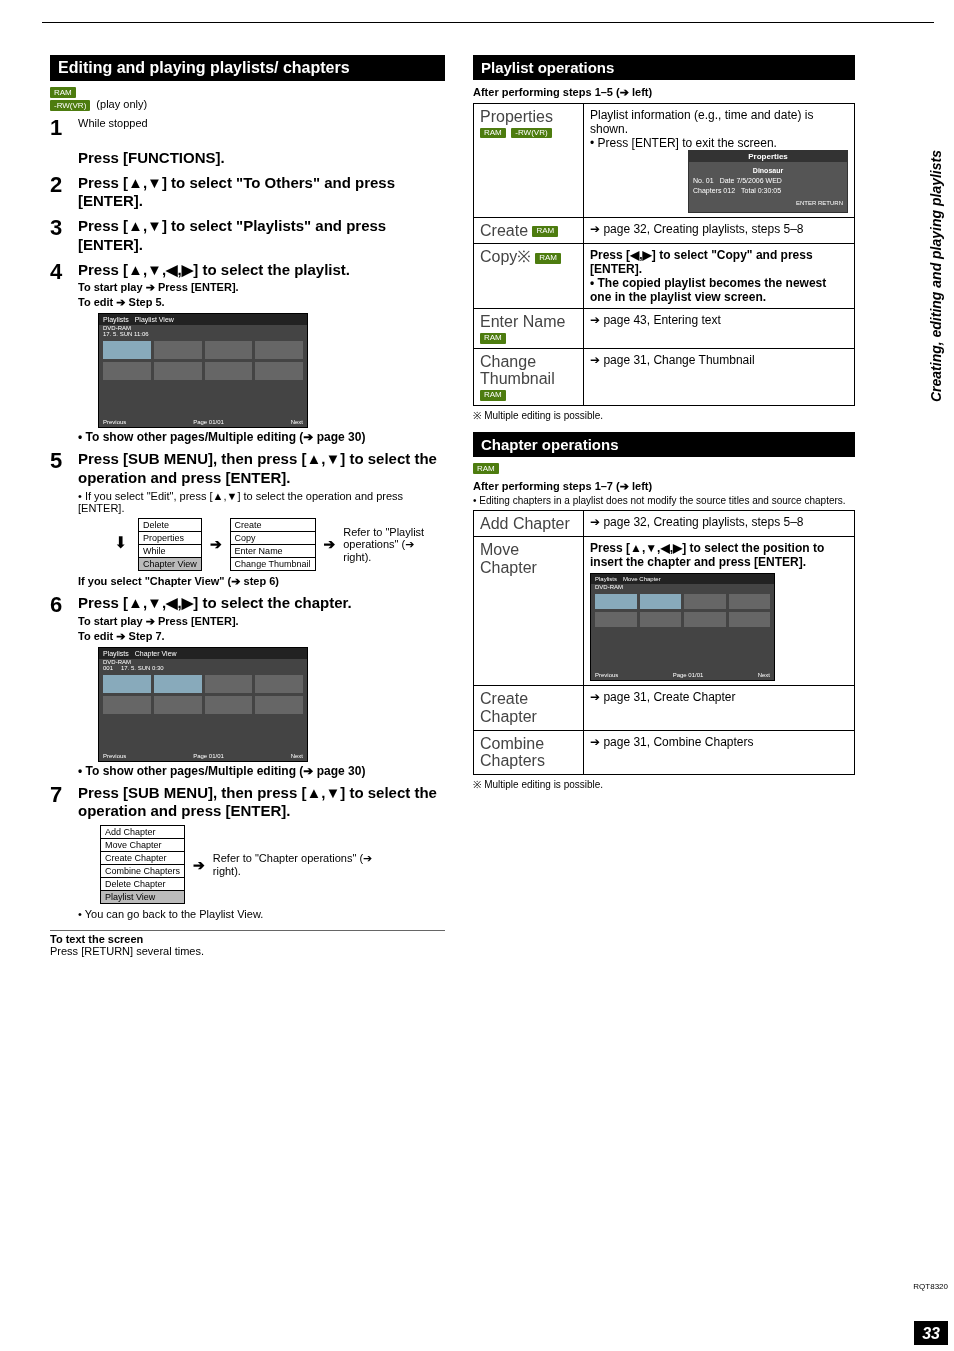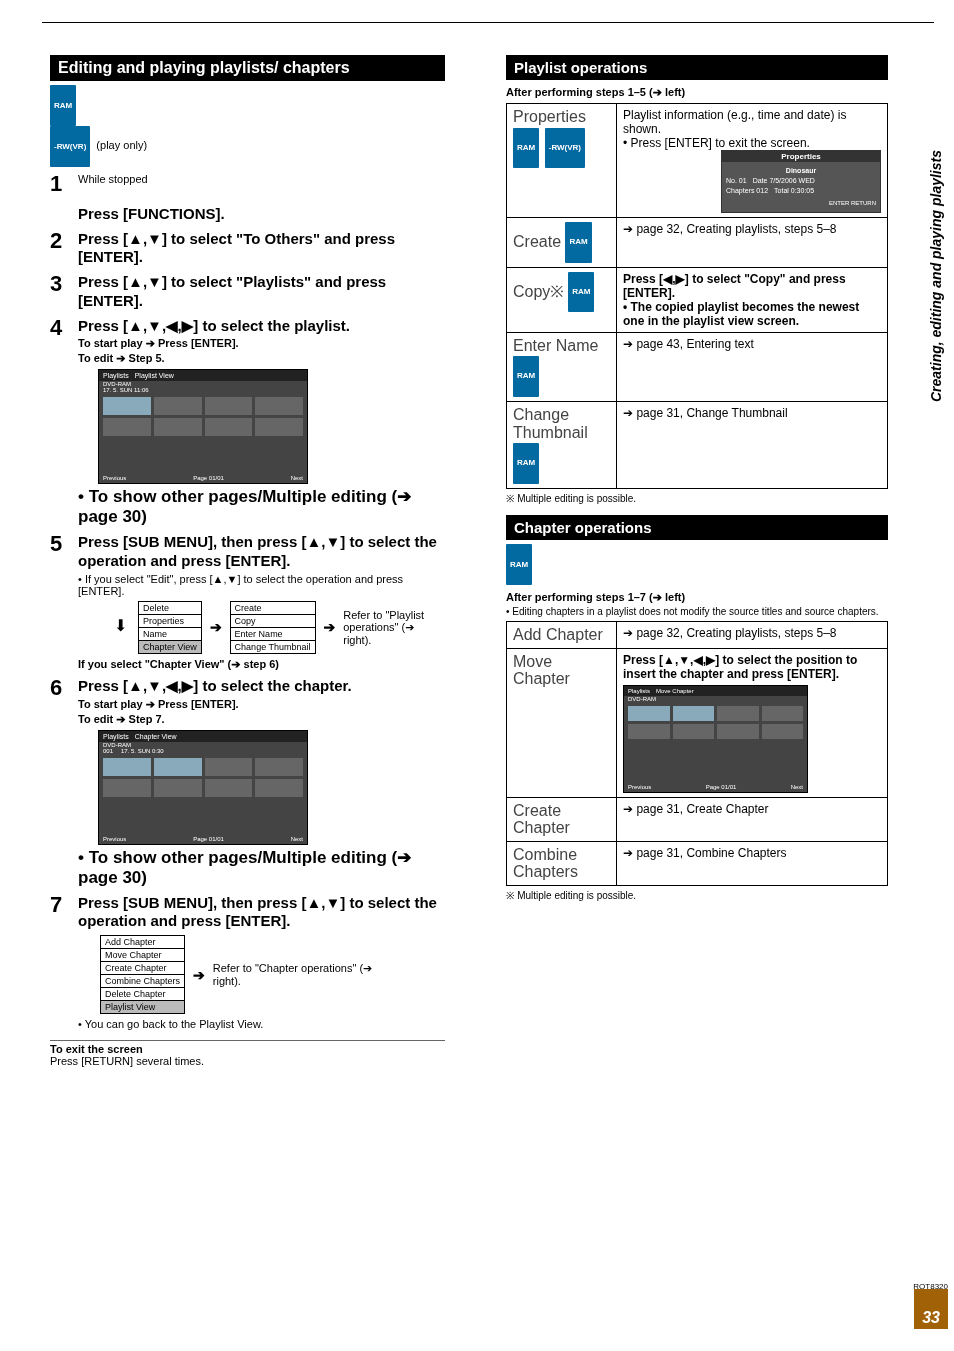--- a/index.html
+++ b/index.html
@@ -16,47 +16,47 @@
     position: absolute;
     top: 22px; left: 42px; right: 20px; bottom: 22px;
     border-top: 1px solid #000;
   }
   .content {
     position: absolute;
     top: 55px; left: 50px; width: 850px;
   }
   .two-col { display: flex; gap: 28px; }
   .col-left { width: 395px; }
-  .col-right { width: 382px; margin-left: 33px; }
+  .col-right { width: 382px; }
   .side-label {
     position: absolute;
     right: 10px; top: 150px;
     writing-mode: vertical-rl;
     transform: rotate(180deg);
     font-style: italic;
     font-weight: bold;
     font-size: 14px;
   }
   .docid { position: absolute; right: 6px; bottom: 60px; font-size: 8px; }
-  .pagenum-box { position:absolute; right:6px; bottom:22px; background:#a16207; color:#fff; font-style:italic; font-weight:bold; font-size:16px; padding:20px 8px 2px; }
+  .pagenum-box { position:absolute; right:6px; bottom:6px; background:#000000; color:#fff; font-style:italic; font-weight:bold; font-size:16px; padding:4px 8px 2px; }
   .section-head {
     background:#000; color:#fff; font-weight:bold; padding:4px 8px;
     font-size:16px;
   }
   .section-head.small { font-size:15px; }
-  .badge { display:inline-block; background:#0369a1; color:#fff; font-weight:bold; font-size:8px; padding:16px 4px; border-radius:1px; margin-right:3px; }
+  .badge { display:inline-block; background:#4d7c0f; color:#fff; font-weight:normal; font-size:8px; padding:1px 4px; border-radius:1px; margin-right:3px; }
   .step-list { margin-top:6px; }
   .step { display:flex; gap:10px; margin-bottom:6px; align-items:flex-start; }
   .stepnum { font-weight:bold; font-size:22px; width:18px; flex-shrink:0; line-height:1; }
   .stepbody { flex:1; }
   .step-main { font-weight:bold; font-size:15px; line-height:1.25; }
   .step-main .sub { font-weight:normal; font-size:11px; display:block; margin-bottom:18px;}
   .step-sub { font-weight:bold; font-size:11px; margin-top:2px;}
   .step-note { font-size:11px; margin-top:2px; }
-  .bullet-sm { font-size:17px; font-weight:bold; }
+  .bullet-sm { font-size:12px; font-weight:bold; }
   .thumb {
     width:210px; height:115px; background:#444; border:1px solid #000; margin:4px 0 2px 20px; position:relative; color:#fff; font-size:7px;
   }
   .thumb .topbar { background:#222; padding:2px 4px; display:flex; gap:6px; }
   .thumb .cells { display:grid; grid-template-columns:repeat(4,1fr); gap:3px; padding:4px; }
   .thumb .cell { background:#666; height:18px; }
   .thumb .bot { position:absolute; bottom:2px; left:4px; right:4px; display:flex; justify-content:space-between; font-size:6px;}
   .menu-diagram { display:flex; align-items:center; gap:6px; margin:4px 0 4px 36px;}
   .menu-box { border:1px solid #000; font-size:9px; }
   .menu-box .row { border-bottom:1px solid #000; padding:1px 4px; white-space:nowrap;}
@@ -166,21 +166,21 @@
       <div class="step">
         <div class="stepnum">5</div>
         <div class="stepbody">
           <div class="step-main">Press [SUB MENU], then press [▲,▼] to select the operation and press [ENTER].</div>
           <div class="step-note">• If you select "Edit", press [▲,▼] to select the operation and press [ENTER].</div>
           <div class="menu-diagram">
             <span class="mini-arrow"></span>
             <div class="menu-box">
               <div class="row">Delete</div>
               <div class="row">Properties</div>
-              <div class="row">Name</div>
+              <div class="row">While</div>
               <div class="row g">Chapter View</div>
             </div>
             <span class="arrow-rt"></span>
             <div class="menu-box">
               <div class="row">Create</div>
               <div class="row">Copy</div>
               <div class="row">Enter Name</div>
               <div class="row">Change Thumbnail</div>
             </div>
             <span class="arrow-rt"></span>
@@ -241,21 +241,21 @@
             </div>
             <span class="arrow-rt"></span>
             <div style="width:170px;font-size:11px;">Refer to "Chapter operations" (➔ right).</div>
           </div>
           <div class="notes-small">• You can go back to the Playlist View.</div>
         </div>
       </div>
     </div>
 
     <div class="exit-block">
-      <h4>To exit the screen</h4>
+      <h4>To text the screen</h4>
       <p>Press [RETURN] several times.</p>
     </div>
   </div>
 
   <div class="col-right">
     <div class="section-head small">Playlist operations</div>
     <div class="after-line">After performing steps 1–5 (➔ left)</div>
 
     <table class="ops-table">
       <tbody>

